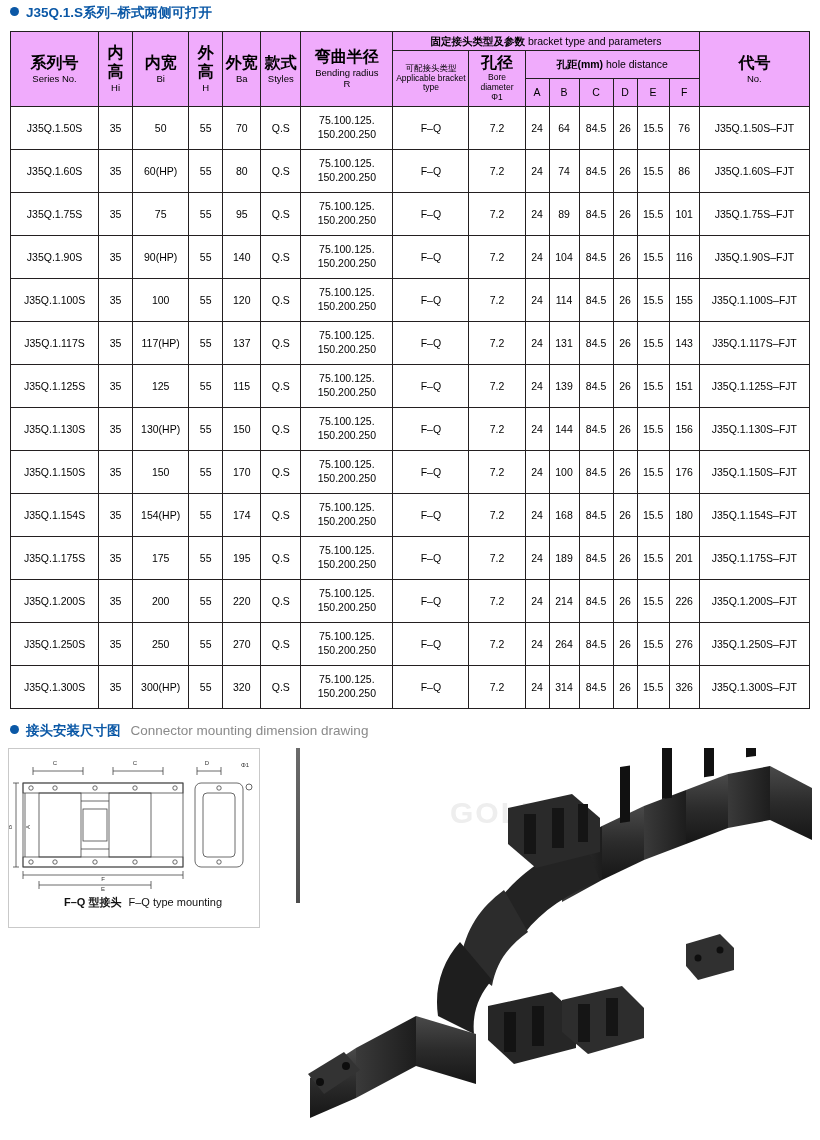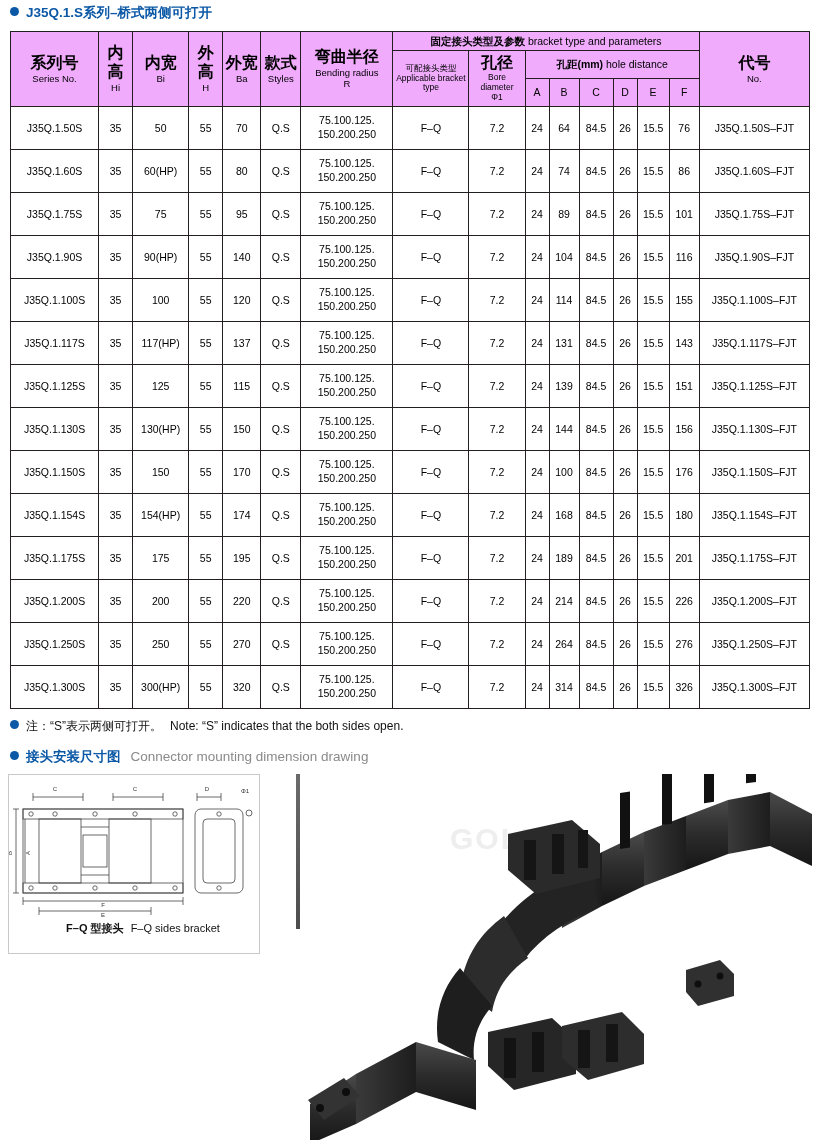--- a/index.html
+++ b/index.html
@@ -520,25 +520,20 @@
         <td>314</td>
         <td>84.5</td>
         <td>26</td>
         <td>15.5</td>
         <td>326</td>
         <td>J35Q.1.300S–FJT</td>
       </tr>
     </tbody>
   </table>
 
-  <div class="note-row">
-    <span class="bullet"></span>
-    <span class="note-cn">注：“S”表示两侧可打开。</span>
-    <span class="note-en">Note: “S” indicates that the both sides open.</span>
-  </div>
 
   <div class="sec-head draw-head">
     <span class="bullet"></span>
     <span class="sec-title-cn">接头安装尺寸图</span>
     <span class="sec-title-en grey">Connector mounting dimension drawing</span>
   </div>
 
   <div class="figs">
 
     <div class="cad-box">
@@ -603,21 +598,21 @@
           <line x1="14" y1="126" x2="174" y2="126"></line>
           <line x1="14" y1="122" x2="14" y2="130"></line>
           <line x1="174" y1="122" x2="174" y2="130"></line>
           <line x1="30" y1="136" x2="142" y2="136"></line>
           <line x1="30" y1="132" x2="30" y2="140"></line>
           <line x1="142" y1="132" x2="142" y2="140"></line>
         </g>
       </svg>
       <div class="cad-caption">
         <span class="cn">F–Q 型接头</span>
-        <span>F–Q sides bracket</span>
+        <span>F–Q type mounting</span>
       </div>
     </div>
 
     <div class="photo1">
       <svg width="212" height="155" viewBox="0 0 212 155">
         <defs>
           <linearGradient id="bg1" x1="0" y1="0" x2="1" y2="1">
             <stop offset="0%" stop-color="#6b6b6b"></stop>
             <stop offset="55%" stop-color="#4a4a4a"></stop>
             <stop offset="100%" stop-color="#3a3a3a"></stop>

